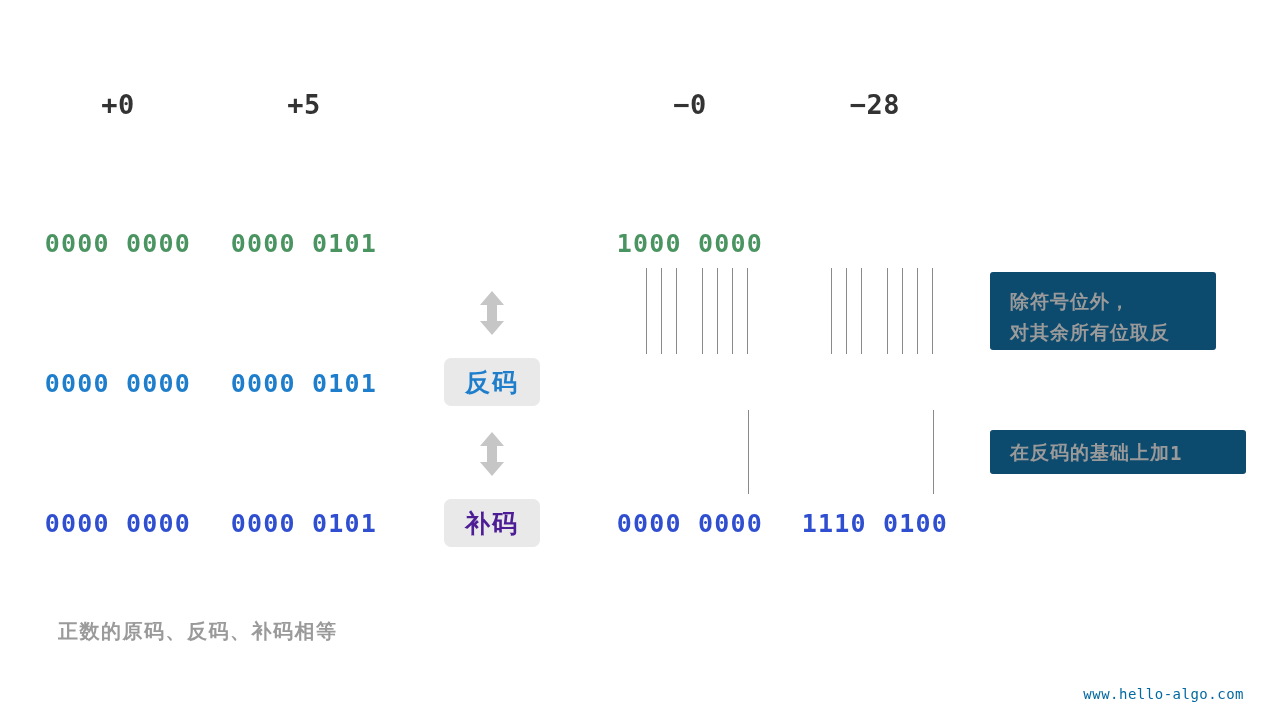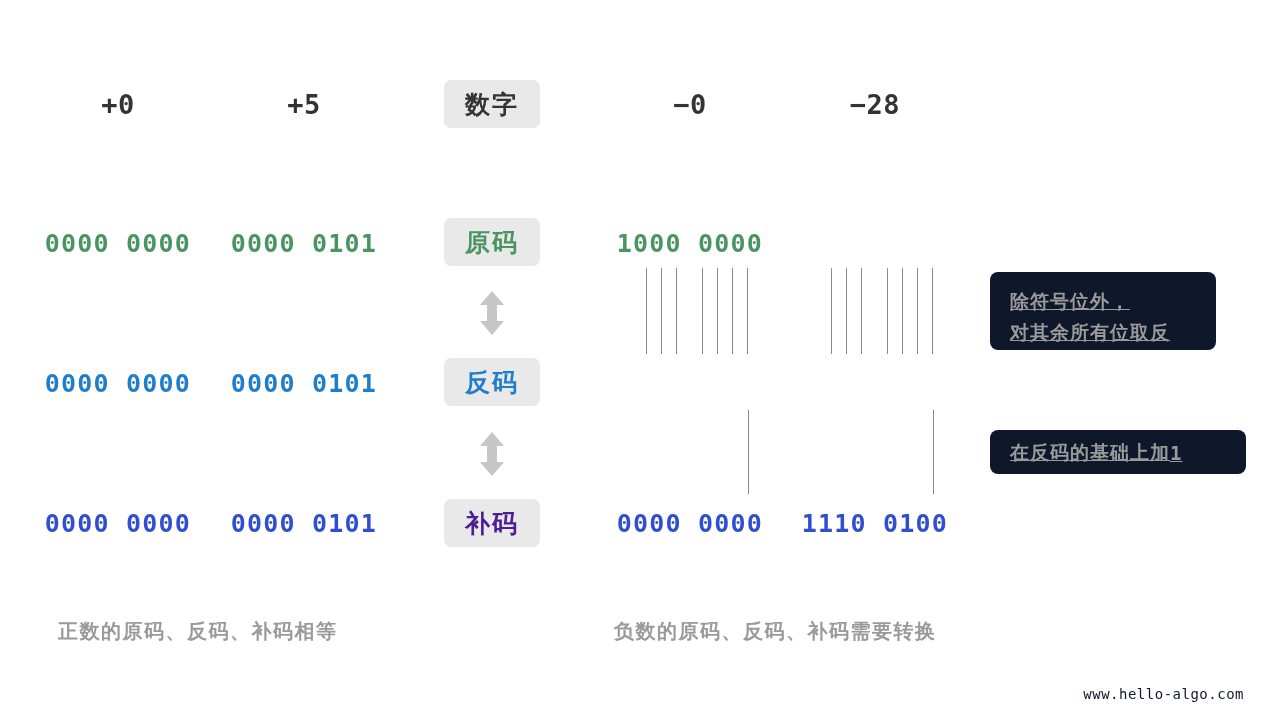--- a/index.html
+++ b/index.html
@@ -77,31 +77,30 @@
   .dbl-arrow {
     position: absolute;
     left: 478px;
     width: 28px;
     height: 44px;
   }
 
   
   .note {
     position: absolute;
-    background: #0f172a;
-    border-radius: 8px;
+    background: #0c4a6e;
+    border-radius: 3px;
     color: #9a9a9a;
     font-size: 19px;
     font-weight: bold;
     line-height: 31px;
     letter-spacing: 1px;
     padding: 14px 20px;
     box-sizing: border-box;
     white-space: pre-line;
-    text-decoration: underline;
   }
   .note .mono-one {
     font-family: "DejaVu Sans Mono", monospace;
   }
 
   
   .caption {
     position: absolute;
     color: #9a9a9a;
     font-size: 20px;
@@ -110,48 +109,42 @@
     white-space: pre;
   }
 
   
   .watermark {
     position: absolute;
     right: 36px;
     bottom: 18px;
     font-family: "DejaVu Sans Mono", monospace;
     font-size: 14px;
-    color: #0f172a;
+    color: #0369a1;
     letter-spacing: 0.5px;
   }
 </style>
 </head>
 <body>
 
 <div class="canvas">
 
   <div class="cell num-label" style="left:18px; top:82px; width:200px; height:44px;">+0</div>
 
   <div class="cell num-label" style="left:204px; top:82px; width:200px; height:44px;">+5</div>
 
-  <div class="cell badge" style="top:80px;">
-    <span class="badge-head">数字</span>
-  </div>
 
   <div class="cell num-label" style="left:590px; top:82px; width:200px; height:44px;">−0</div>
 
   <div class="cell num-label" style="left:775px; top:82px; width:200px; height:44px;">−28</div>
 
   <div class="cell bits c-green" style="left:18px; top:222px; height:42px;">0000 0000</div>
 
   <div class="cell bits c-green" style="left:204px; top:222px; height:42px;">0000 0101</div>
 
-  <div class="cell badge" style="top:218px;">
-    <span class="badge-green">原码</span>
-  </div>
 
   <div class="cell bits c-green" style="left:590px; top:222px; height:42px;">1000 0000</div>
 
 
   <div class="cell bits c-blue1" style="left:18px; top:362px; height:42px;">0000 0000</div>
 
   <div class="cell bits c-blue1" style="left:204px; top:362px; height:42px;">0000 0101</div>
 
   <div class="cell badge" style="top:358px;">
     <span class="badge-blue1">反码</span>
@@ -203,17 +196,16 @@
 
   <div class="note" style="left:990px; top:272px; width:226px; height:78px;">除符号位外，
 对其余所有位取反</div>
 
   <div class="note" style="left:990px; top:430px; width:256px; height:44px; line-height:18px; display:flex; ">
     <span>在反码的基础上加 </span><span class="mono-one">1</span>
   </div>
 
   <div class="caption" style="left:58px; top:618px;">正数的原码、反码、补码相等</div>
 
-  <div class="caption" style="left:614px; top:618px;">负数的原码、反码、补码需要转换</div>
 
   <div class="watermark">www.hello-algo.com</div>
 
 </div>
 
 </body></html>

